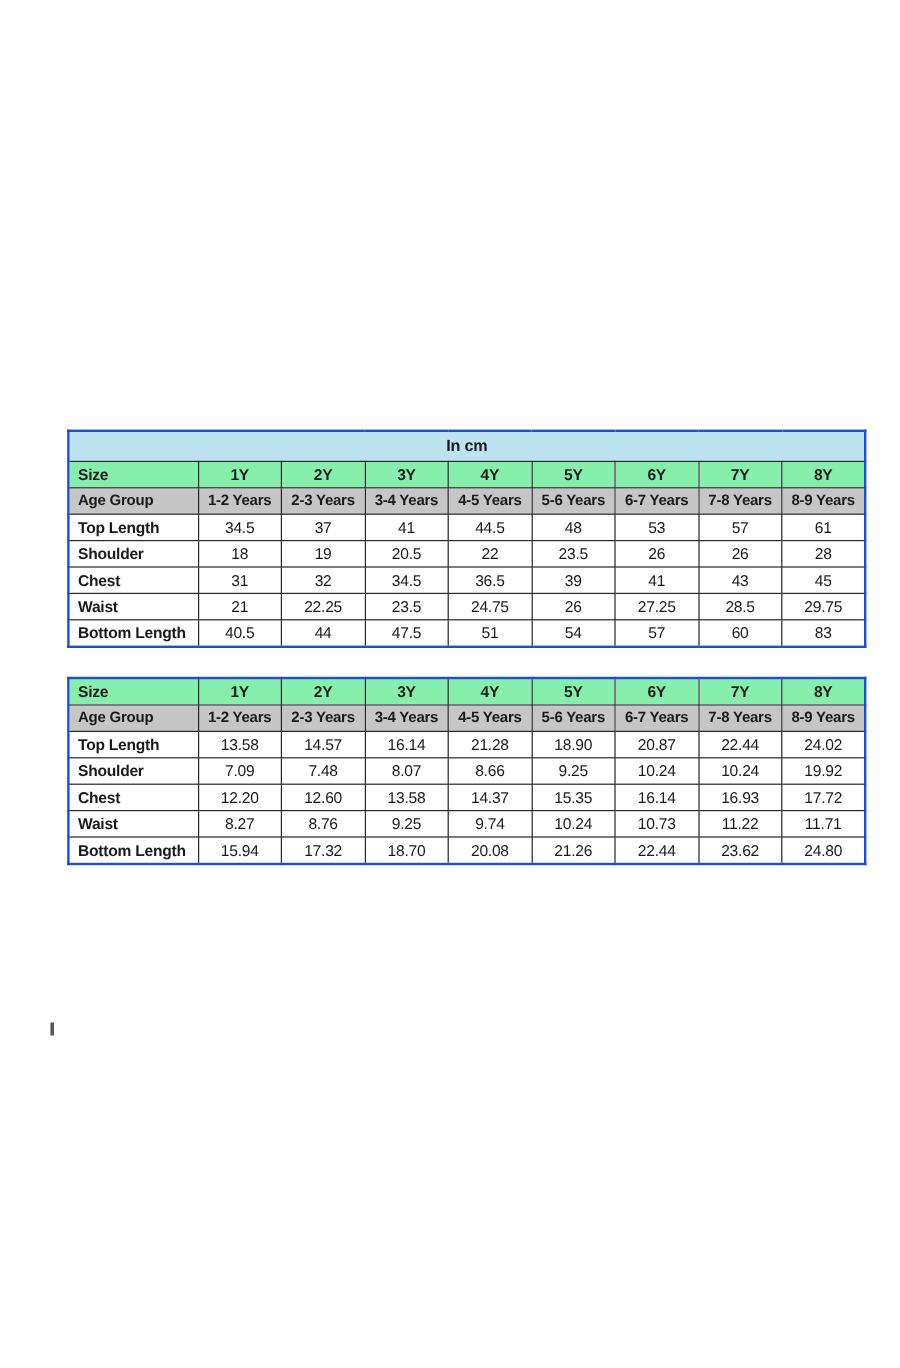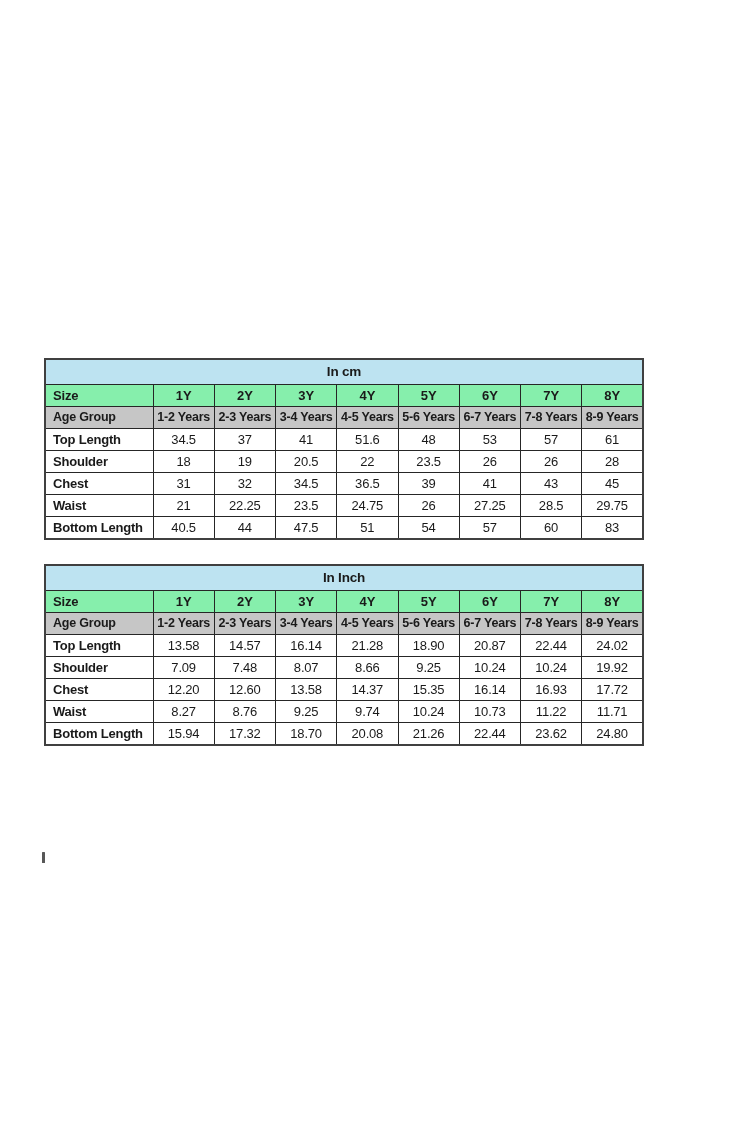--- a/index.html
+++ b/index.html
@@ -15,25 +15,25 @@
     color: #1a1a1a;
   }
   .sheet {
     position: relative;
     width: 750px;
     height: 1140px;
     background: #ffffff;
   }
   table.size-table {
     position: absolute;
-    left: 44px;
-    width: 600px;
+    left: 56px;
+    width: 666px;
     border-collapse: collapse;
     table-layout: fixed;
-    border: 2px solid #404040;
+    border: 2px solid #1d4ed8;
   }
   #table-cm   { top: 358px; }
   #table-inch { top: 564px; }
   .size-table td {
     border: 1.5px solid #262626;
     height: 21px;
     padding: 0 2px;
     font-size: 13px;
     line-height: 1;
     text-align: center;
@@ -107,21 +107,21 @@
         <td>5-6 Years</td>
         <td>6-7 Years</td>
         <td>7-8 Years</td>
         <td>8-9 Years</td>
       </tr>
       <tr class="data-row">
         <td class="lbl">Top Length</td>
         <td>34.5</td>
         <td>37</td>
         <td>41</td>
-        <td>51.6</td>
+        <td>44.5</td>
         <td>48</td>
         <td>53</td>
         <td>57</td>
         <td>61</td>
       </tr>
       <tr class="data-row">
         <td class="lbl">Shoulder</td>
         <td>18</td>
         <td>19</td>
         <td>20.5</td>
@@ -166,23 +166,20 @@
       </tr>
     </tbody>
   </table>
 
   <table class="size-table" id="table-inch">
     <colgroup>
         <col style="width:108px">
         <col span="8">
       </colgroup>
     <tbody>
-      <tr class="title-row">
-        <td colspan="9" class="title-cell">In Inch</td>
-      </tr>
       <tr class="size-row">
         <td class="lbl">Size</td>
         <td>1Y</td>
         <td>2Y</td>
         <td>3Y</td>
         <td>4Y</td>
         <td>5Y</td>
         <td>6Y</td>
         <td>7Y</td>
         <td>8Y</td>

